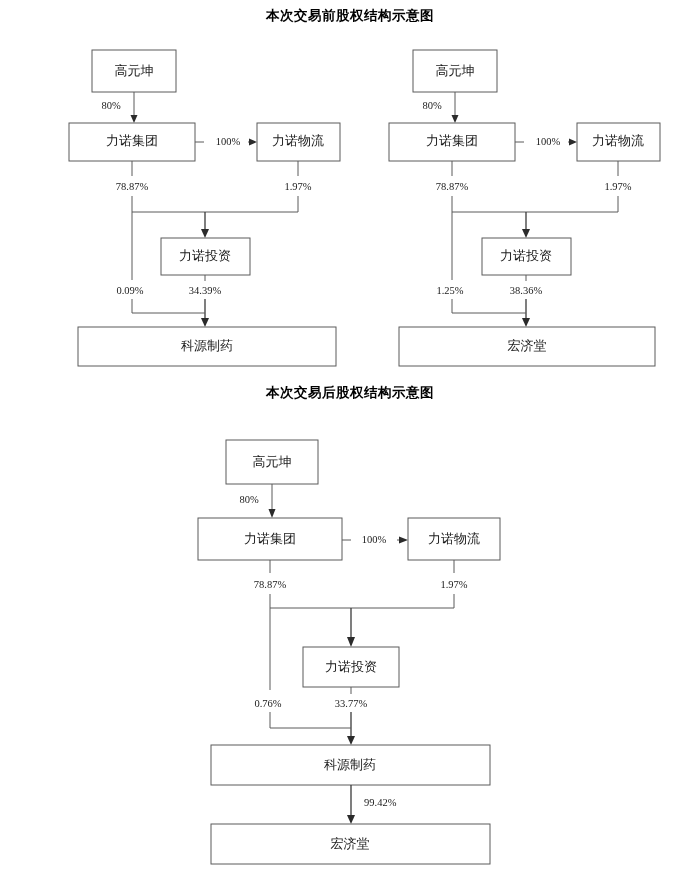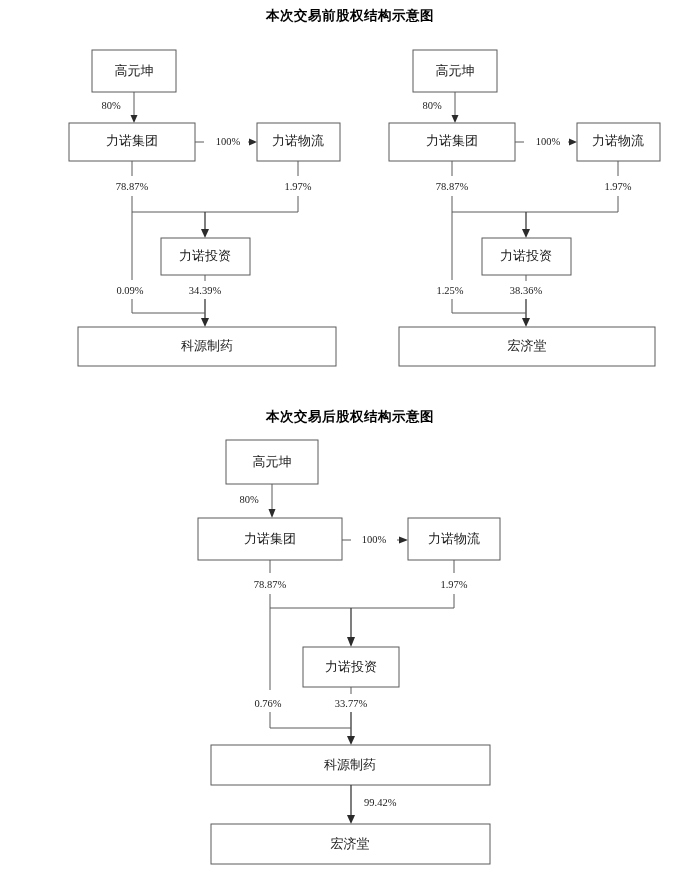--- a/index.html
+++ b/index.html
@@ -24,21 +24,21 @@
     position: absolute;
     width: 700px;
     text-align: center;
     font-family: "DejaVu Sans", "Liberation Sans", sans-serif;
     font-weight: bold;
     font-size: 13.5px;
     letter-spacing: 0.5px;
     color: #000;
   }
   #title-before { top: 7px; }
-  #title-after  { top: 408px; }
+  #title-after  { top: 384px; }
 
   svg.chart-layer {
     position: absolute;
     left: 0;
     top: 0;
     width: 700px;
     height: 882px;
   }
   .node-box {
     fill: #ffffff;

